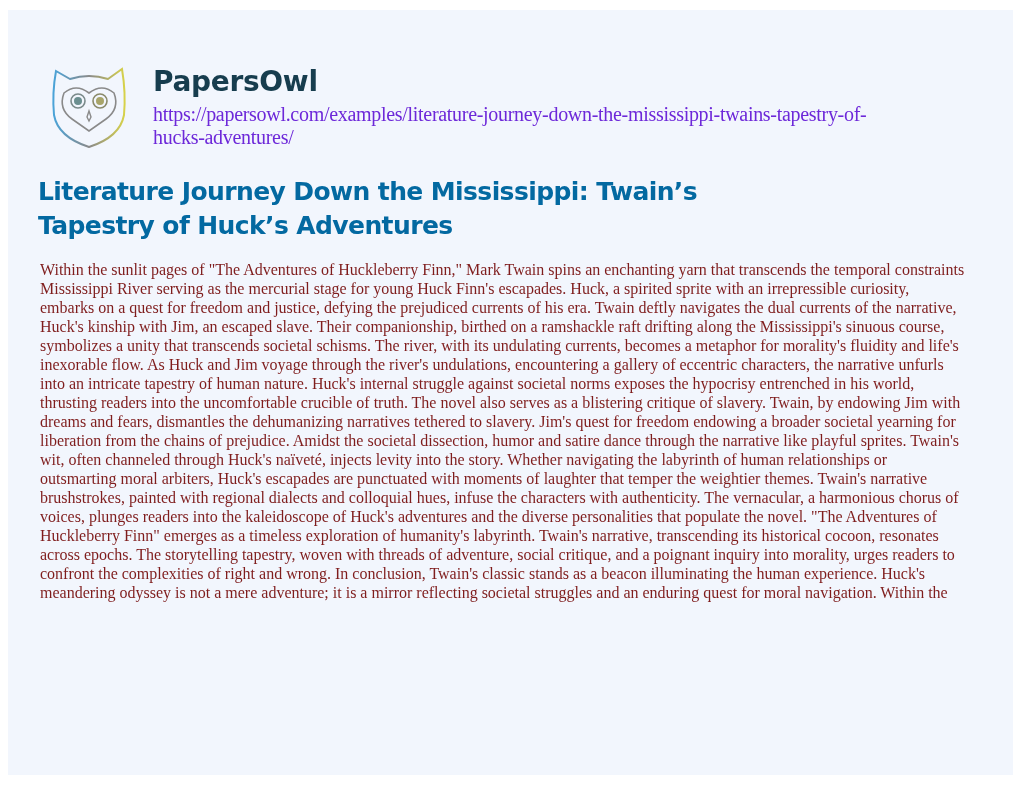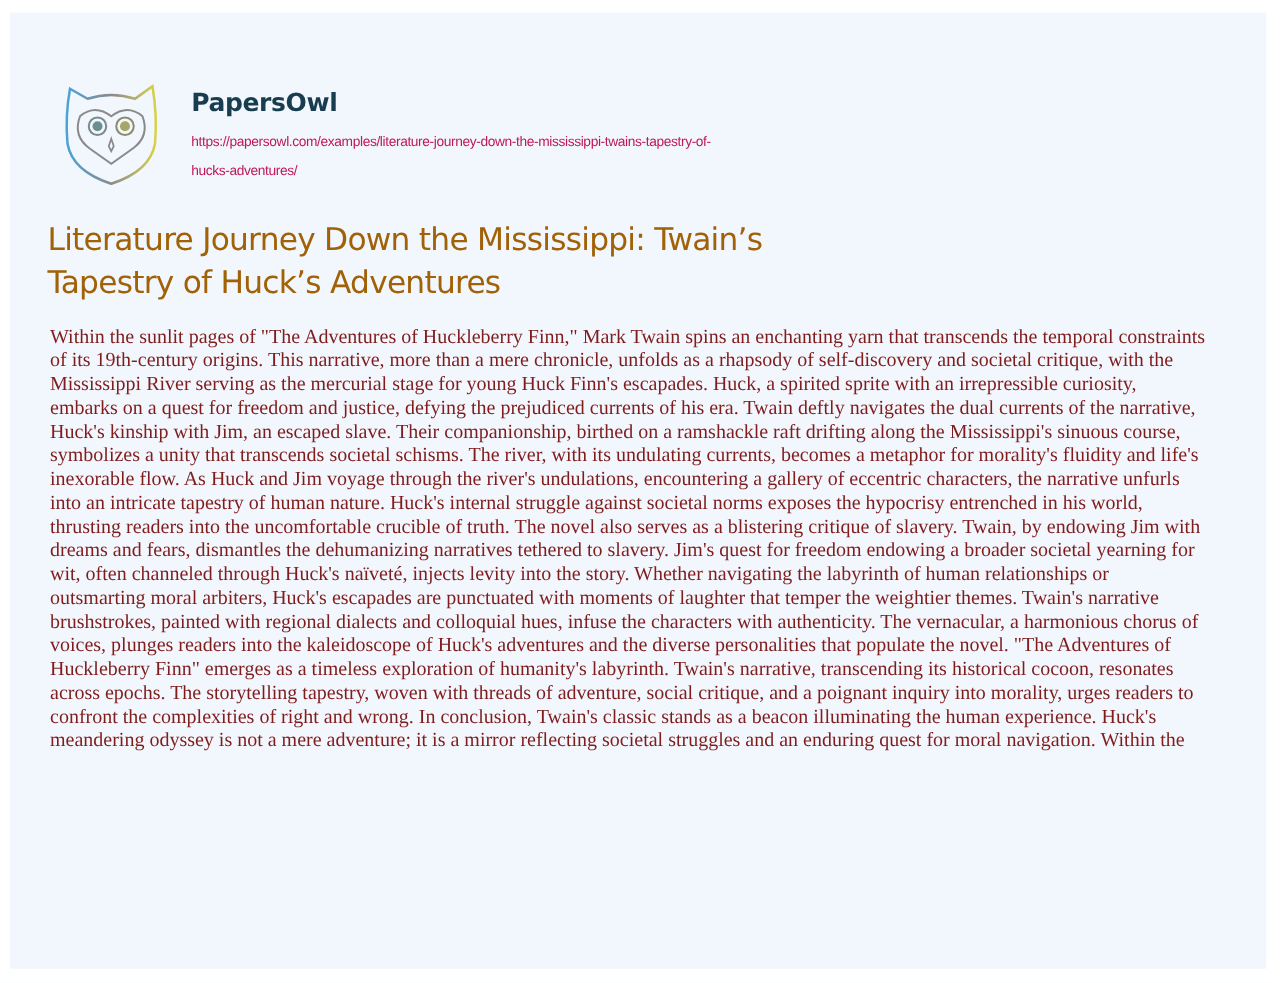--- a/index.html
+++ b/index.html
@@ -5,32 +5,32 @@
     html, body { margin: 0; padding: 0; background: #ffffff; }
     body { width: 1024px; height: 786px; position: relative; overflow: hidden; }
     .panel {
       position: absolute; left: 8px; top: 10px; width: 1005px; height: 765px;
       background: #f2f6fd;
     }
     .brand { position: absolute; left: 50px; top: 63px; display: flex; }
     .logo { width: 78px; height: 88px; }
     .brand-text { position: absolute; left: 103px; top: 2px; width: 820px; }
     .brand-name {
-      font-family: "DejaVu Sans", sans-serif; font-weight: bold; font-size: 20px;
+      font-family: "DejaVu Sans", sans-serif; font-weight: bold; font-size: 28px;
       color: #173d4e; letter-spacing: -0.3px; line-height: 34px; margin: 0;
     }
     .brand-url {
-      font-family: Liberation Sans, sans-serif; font-size: 11px; color: #be185d;
+      font-family: Liberation Serif, serif; font-size: 20px; color: #6d28d9;
       line-height: 23px; margin-top: 4px; letter-spacing: -0.3px; word-break: break-all;
       text-decoration: none; display: block; width: 800px;
     }
     .title {
       position: absolute; left: 38px; top: 175px; width: 760px; margin: 0;
-      font-family: "DejaVu Sans", sans-serif; font-weight: normal; font-size: 25px;
-      line-height: 34px; color: #a16207; letter-spacing: -0.6px;
+      font-family: "DejaVu Sans", sans-serif; font-weight: bold; font-size: 25px;
+      line-height: 34px; color: #0369a1; letter-spacing: -0.6px;
     }
     .body {
       position: absolute; left: 40px; top: 260px; width: 970px; margin: 0;
       font-family: "Liberation Serif", serif; font-size: 16px; line-height: 19px;
       color: #7f1d1d;
     }
     .line { display: block; white-space: nowrap; }
   </style>
 </head>
 <body>
@@ -63,29 +63,29 @@
   </div>
 </div>
 
 <h1 class="title">
   <span class="line">Literature Journey Down the Mississippi: Twain’s</span>
   <span class="line">Tapestry of Huck’s Adventures</span>
 </h1>
 
 <p class="body">
   <span class="line">Within the sunlit pages of "The Adventures of Huckleberry Finn," Mark Twain spins an enchanting yarn that transcends the temporal constraints</span>
-  <span class="line">of its 19th-century origins. This narrative, more than a mere chronicle, unfolds as a rhapsody of self-discovery and societal critique, with the</span>
   <span class="line">Mississippi River serving as the mercurial stage for young Huck Finn's escapades. Huck, a spirited sprite with an irrepressible curiosity,</span>
   <span class="line">embarks on a quest for freedom and justice, defying the prejudiced currents of his era. Twain deftly navigates the dual currents of the narrative,</span>
   <span class="line">Huck's kinship with Jim, an escaped slave. Their companionship, birthed on a ramshackle raft drifting along the Mississippi's sinuous course,</span>
   <span class="line">symbolizes a unity that transcends societal schisms. The river, with its undulating currents, becomes a metaphor for morality's fluidity and life's</span>
   <span class="line">inexorable flow. As Huck and Jim voyage through the river's undulations, encountering a gallery of eccentric characters, the narrative unfurls</span>
   <span class="line">into an intricate tapestry of human nature. Huck's internal struggle against societal norms exposes the hypocrisy entrenched in his world,</span>
   <span class="line">thrusting readers into the uncomfortable crucible of truth. The novel also serves as a blistering critique of slavery. Twain, by endowing Jim with</span>
   <span class="line">dreams and fears, dismantles the dehumanizing narratives tethered to slavery. Jim's quest for freedom endowing a broader societal yearning for</span>
+  <span class="line">liberation from the chains of prejudice. Amidst the societal dissection, humor and satire dance through the narrative like playful sprites. Twain's</span>
   <span class="line">wit, often channeled through Huck's naïveté, injects levity into the story. Whether navigating the labyrinth of human relationships or</span>
   <span class="line">outsmarting moral arbiters, Huck's escapades are punctuated with moments of laughter that temper the weightier themes. Twain's narrative</span>
   <span class="line">brushstrokes, painted with regional dialects and colloquial hues, infuse the characters with authenticity. The vernacular, a harmonious chorus of</span>
   <span class="line">voices, plunges readers into the kaleidoscope of Huck's adventures and the diverse personalities that populate the novel. "The Adventures of</span>
   <span class="line">Huckleberry Finn" emerges as a timeless exploration of humanity's labyrinth. Twain's narrative, transcending its historical cocoon, resonates</span>
   <span class="line">across epochs. The storytelling tapestry, woven with threads of adventure, social critique, and a poignant inquiry into morality, urges readers to</span>
   <span class="line">confront the complexities of right and wrong. In conclusion, Twain's classic stands as a beacon illuminating the human experience. Huck's</span>
   <span class="line">meandering odyssey is not a mere adventure; it is a mirror reflecting societal struggles and an enduring quest for moral navigation. Within the</span>
 </p>
 

